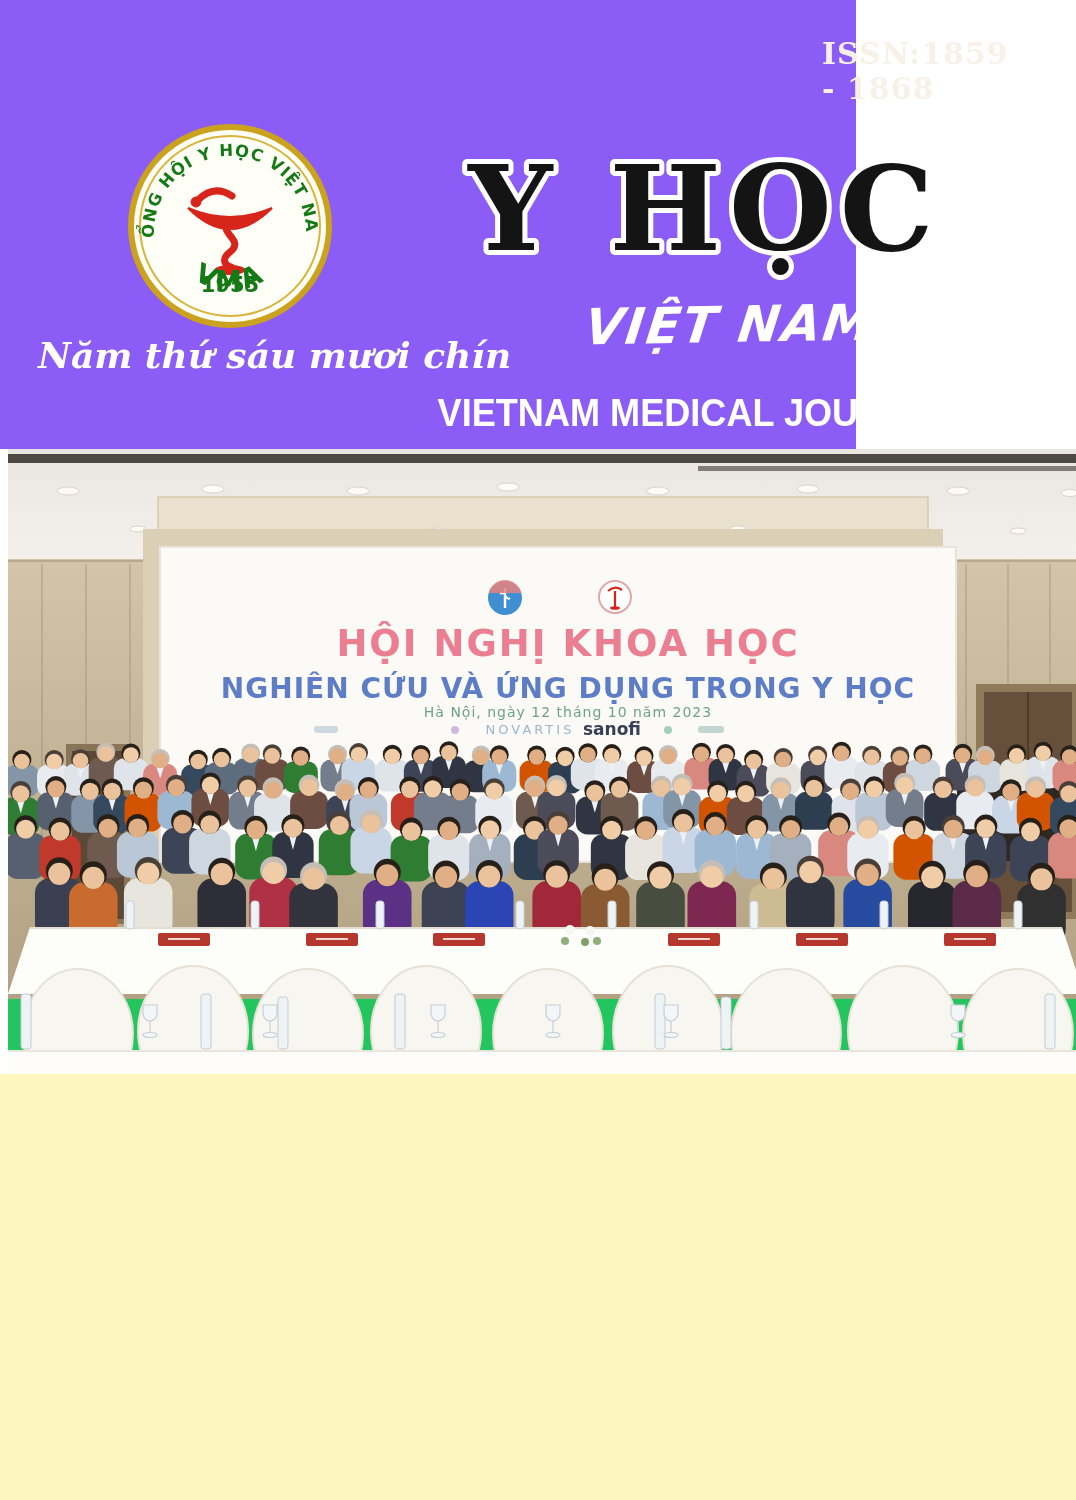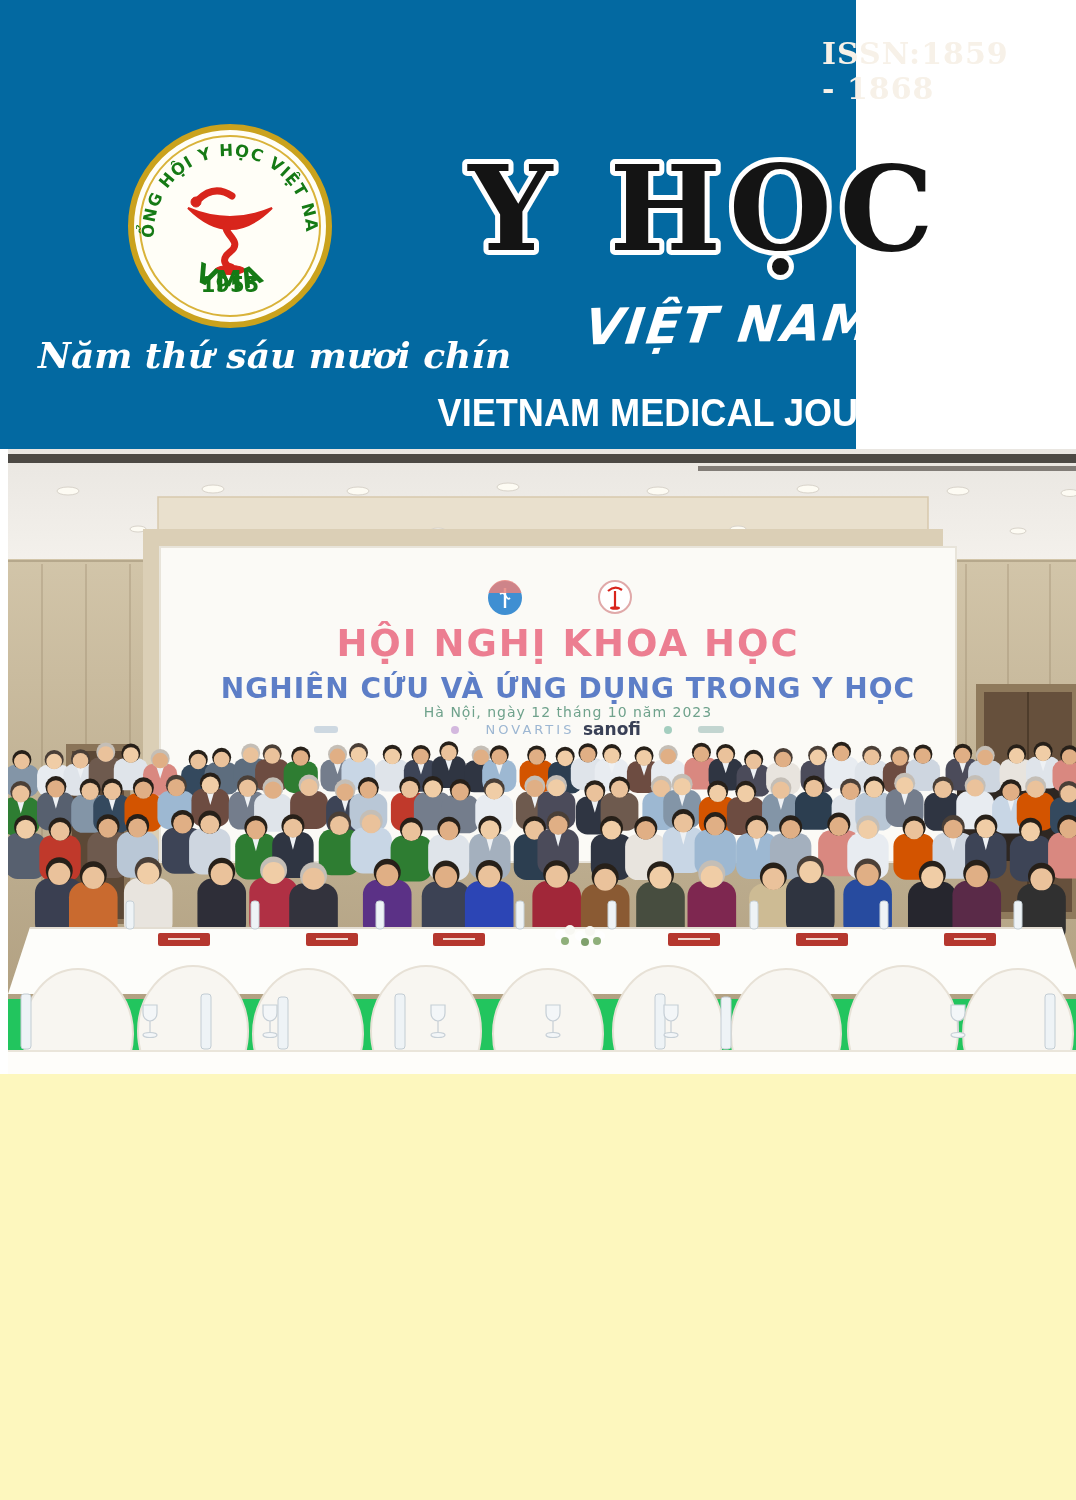--- a/index.html
+++ b/index.html
@@ -1,19 +1,19 @@
 <!DOCTYPE html>
 <html><head>
 <meta charset="utf-8">
 <style>
   html,body{margin:0;padding:0;background:#888;}
   #cover{position:relative;width:1076px;height:1500px;background:#fff;overflow:hidden;
          font-family:"DejaVu Sans","Liberation Sans",sans-serif;}
   
-  .masthead{position:absolute;left:0;top:0;width:856px;height:449px;background:#0369a1;}
+  .masthead{position:absolute;left:0;top:0;width:856px;height:449px;background:#8b5cf6;}
   .issn{position:absolute;left:822px;top:36px;font:bold 30px "DejaVu Serif","Liberation Serif",serif;
         color:#f7f1e8;letter-spacing:1px;}
   .logo-wrap{position:absolute;left:128px;top:124px;width:204px;height:204px;}
   .tapchi-oval{position:absolute;left:452px;top:64px;width:218px;height:64px;background:#fff;
         border-radius:50%;display:flex;align-items:center;justify-content:center;}
   .tapchi-oval span{font-weight:bold;font-size:36px;letter-spacing:4px;color:#5cb8e6;
         -webkit-text-stroke:2px #1d8cc9;}
   .yhoc-svg{position:absolute;left:420px;top:128px;width:570px;height:175px;overflow:visible;}
   .vietnam-script{position:absolute;left:540px;top:296px;width:380px;text-align:center;
         color:#fff;font-style:italic;font-weight:bold;font-size:50px;letter-spacing:2px;

